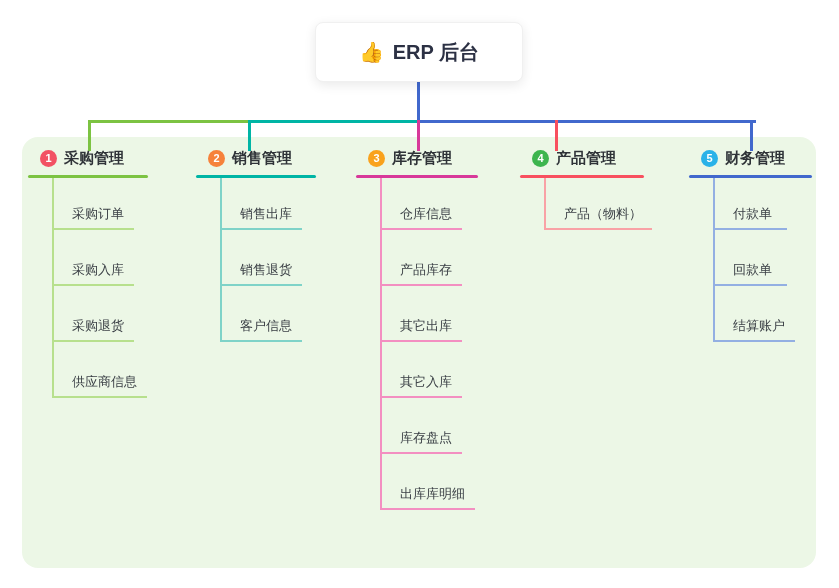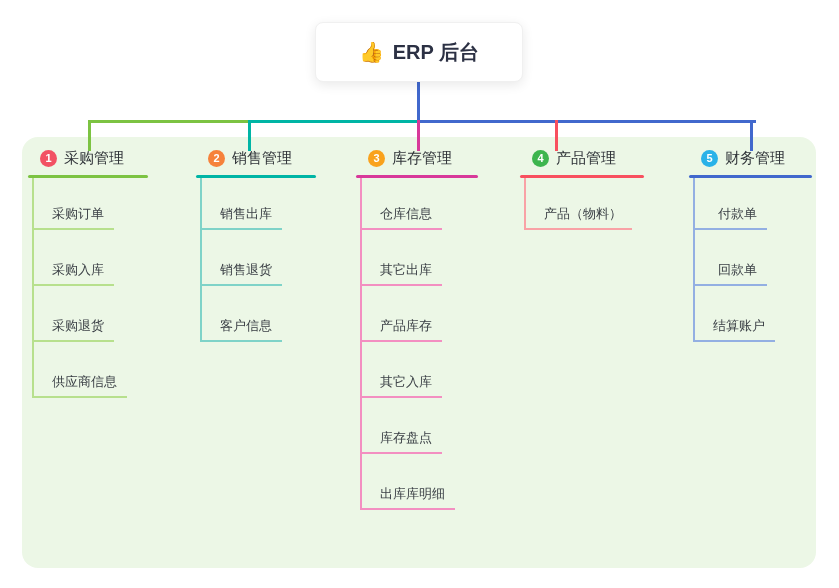--- a/index.html
+++ b/index.html
@@ -20,23 +20,23 @@
   .thumb { font-size:20px; color:#f0b232; line-height:1; }
 
   
   .conn { position:absolute; z-index:2; }
 
   
   .branch { position:absolute; top:148px; z-index:3; }
   .bhead { display:flex; align-items:center; gap:7px; padding-left:12px; height:20px; cursor:pointer; }
   .badge { width:17px; height:17px; border-radius:50%; color:#fff; font-size:11px; font-weight:bold;
            display:flex; align-items:center; justify-content:center; flex:0 0 17px; }
-  .btitle { font-size:15px; font-weight:400; color:#2f3338; white-space:nowrap; }
+  .btitle { font-size:15px; font-weight:700; color:#2f3338; white-space:nowrap; }
   .bline  { height:3px; border-radius:2px; margin-top:7px; background:var(--main); }
-  .kids   { margin-left:4px; border-left:2px solid var(--light);text-align:right; }
+  .kids   { margin-left:24px; border-left:2px solid var(--light); }
   .kid    { width:fit-content; min-width:72px; padding:31px 10px 5px 18px;
             border-bottom:2px solid var(--light); font-size:13px; color:#3b4046;
             white-space:nowrap; cursor:pointer; }
   .kid:first-child { padding-top:27px; }
 </style>
 </head>
 <body>
 
 <div class="stage">
   <div class="panel"></div>
@@ -84,22 +84,22 @@
         </div>
       </div>
       <div class="branch" style="left: 356px; width: 122px; --main: #d8399a; --light: #f38fc1;">
         <div class="bhead">
           <span class="badge" style="background: rgb(249, 162, 29);">3</span>
           <span class="btitle">库存管理</span>
         </div>
         <div class="bline"></div>
         <div class="kids">
           <div class="kid">仓库信息</div>
+          <div class="kid">产品库存</div>
           <div class="kid">其它出库</div>
-          <div class="kid">产品库存</div>
           <div class="kid">其它入库</div>
           <div class="kid">库存盘点</div>
           <div class="kid">出库库明细</div>
         </div>
       </div>
       <div class="branch" style="left: 520px; width: 124px; --main: #f8505f; --light: #f9a2a6;">
         <div class="bhead">
           <span class="badge" style="background: rgb(61, 181, 78);">4</span>
           <span class="btitle">产品管理</span>
         </div>

